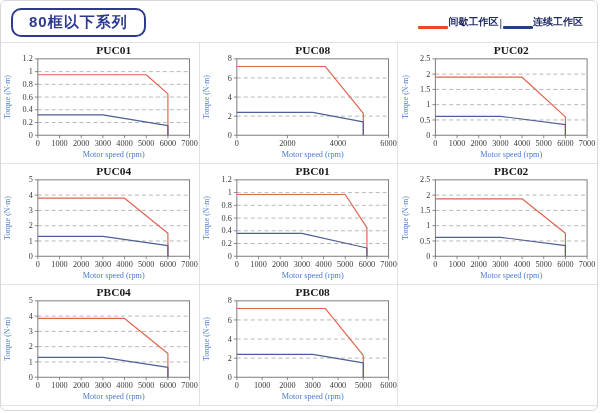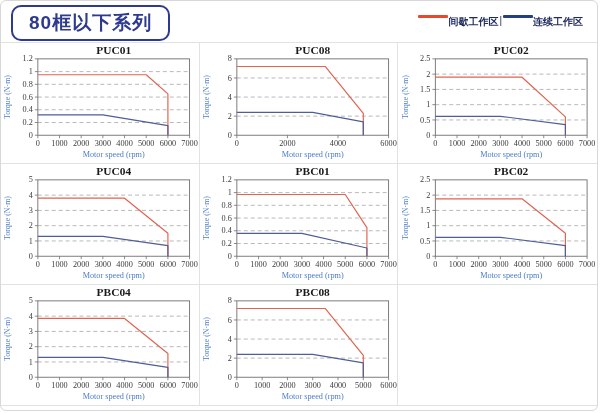--- a/index.html
+++ b/index.html
@@ -8,23 +8,23 @@
     border:1px solid #d8d8d8;border-radius:6px;overflow:hidden;
     background:#fff;font-family:"Liberation Sans",sans-serif;
   }
   .header{
     height:41px;display:flex;align-items:center;justify-content:space-between;
     padding:0 14px 0 10px;box-sizing:border-box;
   }
   .title-chip{
     border:2px solid var(--navy,#2d3a8f);border-radius:10px;
     padding:3px 16px;color:var(--navy,#2d3a8f);
-    font-weight:bold;font-size:19px;letter-spacing:1px;margin-top:2px;background:#fff;
-  }
-  .legend{display:flex;align-items:flex-start;font-size:10px;font-weight:bold;color:var(--legend-text,#1f2a5e);}
+    font-weight:bold;font-size:15px;letter-spacing:1px;margin-top:2px;background:#fff;
+  }
+  .legend{display:flex;align-items:flex-end;font-size:10px;font-weight:bold;color:var(--legend-text,#1f2a5e);}
   .swatch{width:30px;height:3px;display:inline-block;border-radius:1px;}
   .legend-sep{color:var(--legend-text,#1f2a5e);font-weight:normal;margin:0 1px;}
   .charts-grid{
     display:grid;grid-template-columns:repeat(3,1fr);
     border-top:1px solid var(--cell-border,#e2e2e2);
   }
   .chart-cell{
     height:121px;box-sizing:border-box;background:#fff;
     border-right:1px solid var(--cell-border,#e2e2e2);
     border-bottom:1px solid var(--cell-border,#e2e2e2);

